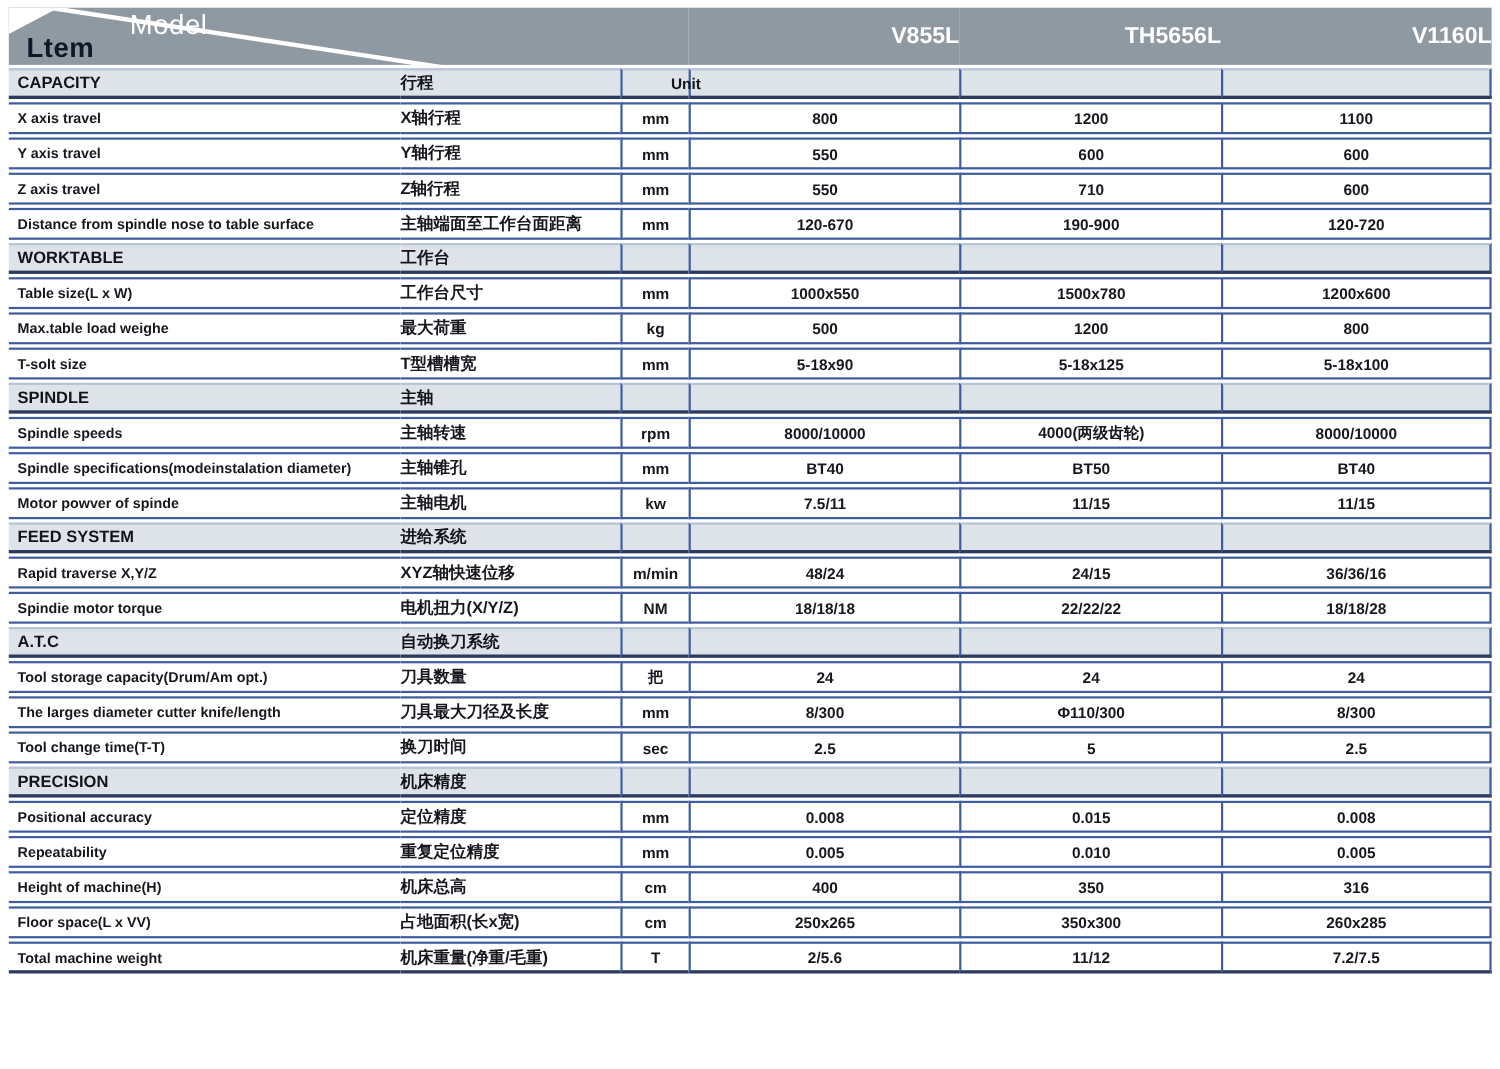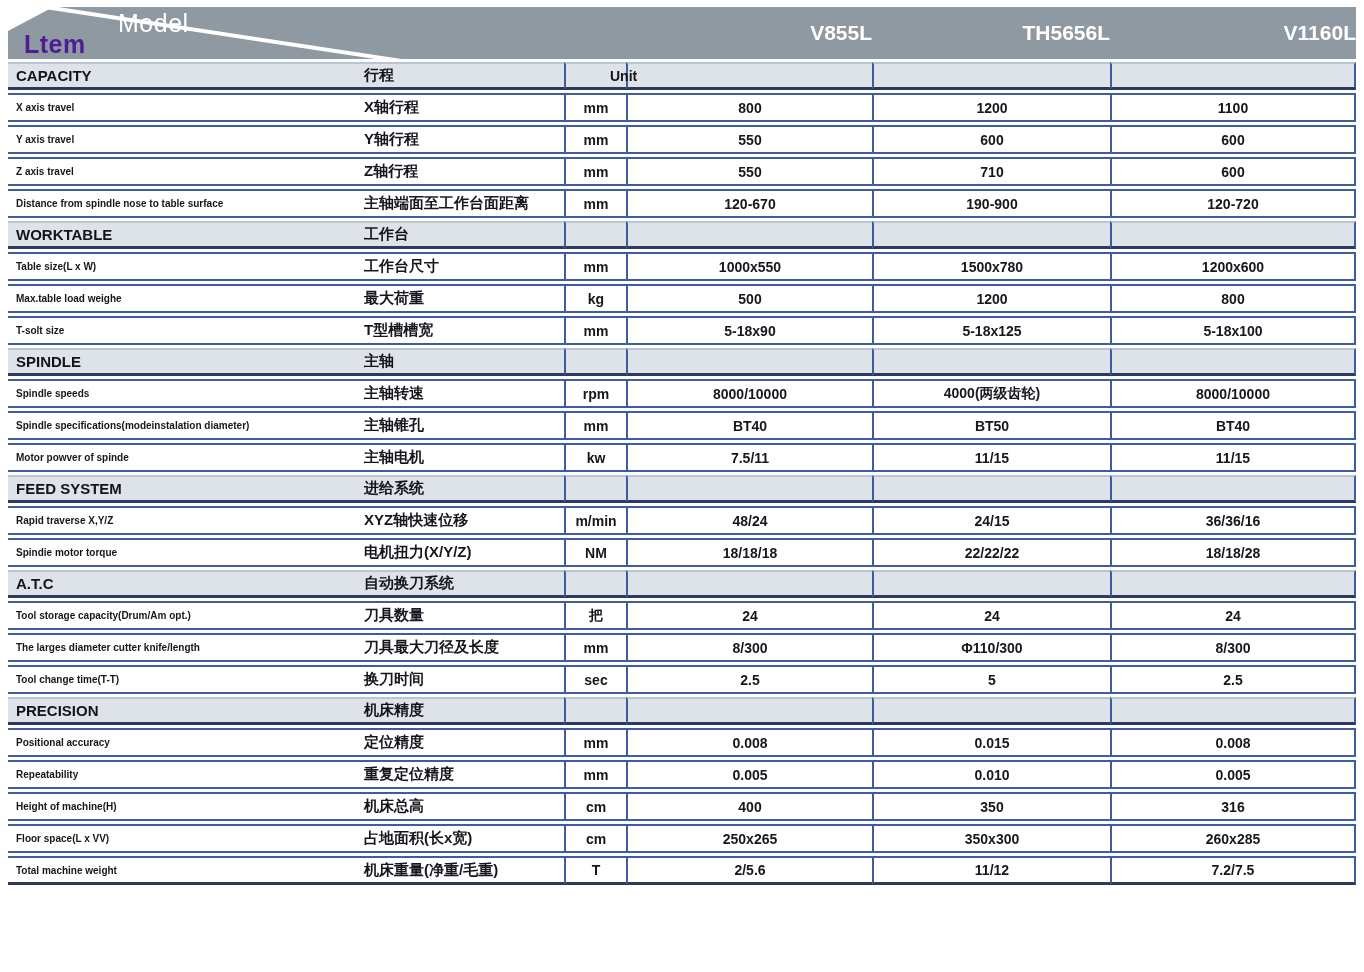--- a/index.html
+++ b/index.html
@@ -30,21 +30,21 @@
     vertical-align:middle;
   }
   td.corner-cell{position:relative;overflow:hidden;}
   .corner-cell svg{position:absolute;left:0;top:0;width:100%;height:100%;}
   .hdr-model{
     position:absolute;left:110px;top:2px;
     color:#ffffff;font-weight:normal;font-size:25px;letter-spacing:.5px;
   }
   .hdr-item{
     position:absolute;left:16px;top:23px;
-    color:#4c1d95;font-weight:bold;font-size:25px;letter-spacing:.5px;
+    color:#0f172a;font-weight:bold;font-size:25px;letter-spacing:.5px;
   }
   td.model-cell{
     color:#ffffff;font-weight:bold;font-size:21px;text-align:right;
   }
   
   tr.section-row td{
     background:var(--sec-bg);
     height:28px;
     border-top:2px solid #b9c4d6;
     border-bottom:3px solid var(--navy);
@@ -57,21 +57,21 @@
     border-top:2px solid var(--blue);
     border-bottom:2px solid var(--blue);
   }
   td.c-unit,td.c-val{border-left:2px solid var(--blue);}
   tr.section-row td.c-unit,tr.section-row td.c-val{border-left:2px solid var(--blue);padding-left:44px;}
   tr td:last-child{border-right:2px solid var(--blue);}
   tr.header-row td:last-child{border-right:none;}
   tr.last-row td{border-bottom:3px solid var(--navy);}
   
   td{vertical-align:middle;color:var(--ink);}
-  .c-en{text-align:left;padding-left:8px;font-weight:bold;font-size:10px;}
+  .c-en{text-align:left;padding-left:8px;font-weight:bold;font-size:13px;}
   .c-zh{text-align:left;font-weight:bold;font-size:15px;}
   .c-unit{text-align:center;font-weight:bold;font-size:14px;}
   .c-val{text-align:center;font-weight:bold;font-size:14px;}
   tr.section-row .c-en,tr.section-row .c-zh{font-size:15px;}
 </style>
 </head>
 <body>
 
 <table class="spec">
   <colgroup>

